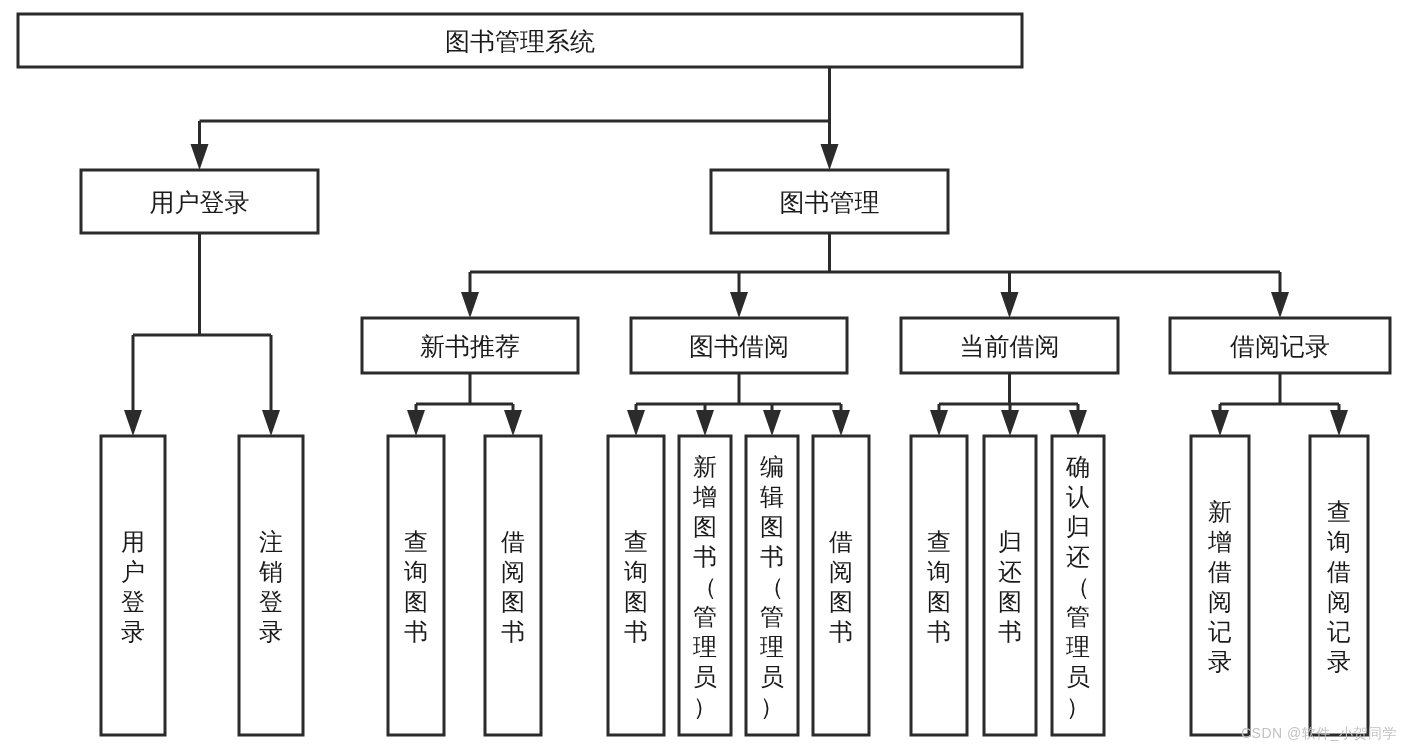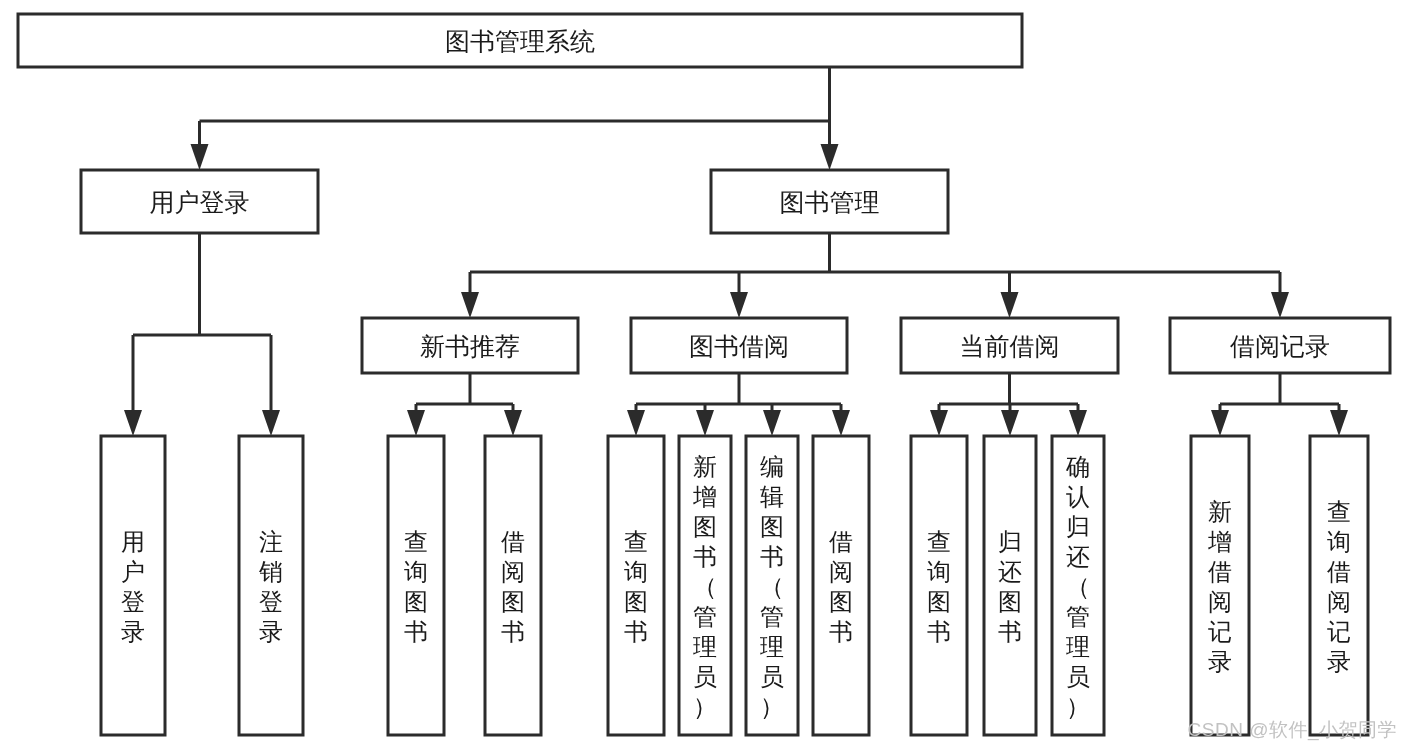--- a/index.html
+++ b/index.html
@@ -36,21 +36,21 @@
     stroke-linecap: butt;
   }
   .arrow-head {
     fill: #2b2b2b;
   }
   .watermark {
     position: absolute;
     right: 8px;
     bottom: 4px;
     font-family: "Liberation Sans", "DejaVu Sans", sans-serif;
-    font-size: 19px;
+    font-size: 14px;
     color: #c2c2c2;
     white-space: nowrap;
     pointer-events: none;
     letter-spacing: 0.5px;
   }
 </style>
 </head>
 <body>
 
 <div id="diagram-root">

